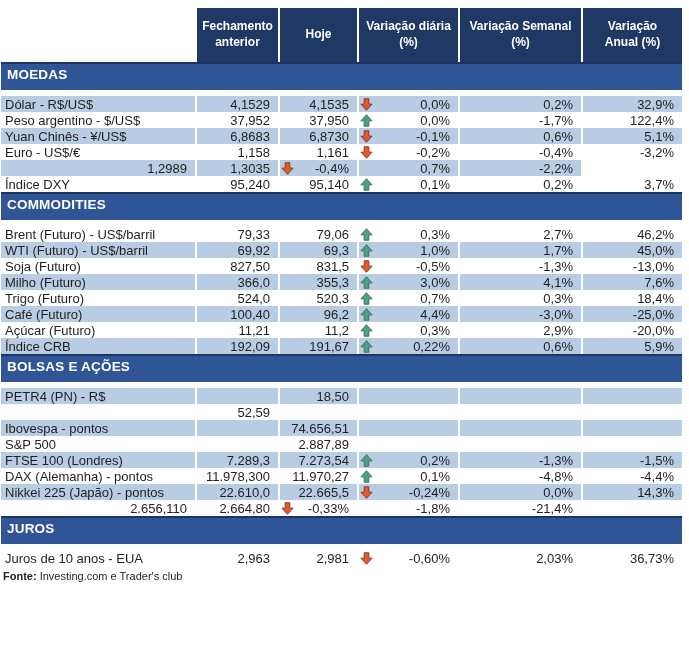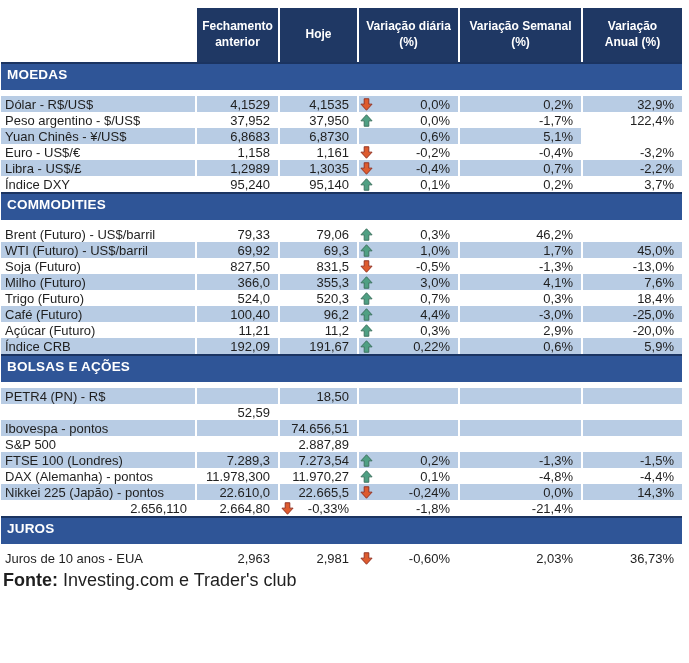--- a/index.html
+++ b/index.html
@@ -33,21 +33,21 @@
     color:#ffffff;font-weight:bold;font-size:13.5px;
     padding:3px 0 4px 6px;margin-bottom:6px;letter-spacing:.2px;
   }
   .row{height:16px;font-size:13px;}
   .row.shaded > div{background:var(--row-shaded);}
   .cell{height:100%;display:flex;align-items:center;box-sizing:border-box;overflow:hidden;}
   .cell.label{padding-left:4px;}
   .cell.num{justify-content:flex-end;padding-right:8px;}
   .cell.vard{justify-content:space-between;padding-right:8px;padding-left:1px;}
   .arrow-wrap{display:flex;align-items:center;width:14px;flex:0 0 14px;}
-  .footer{margin:4px 0 8px 3px;font-size:18px;}
+  .footer{margin:4px 0 8px 3px;font-size:11px;}
   .footer .bold{font-weight:bold;}
 </style>
 </head>
 <body>
 
 <div class="table-wrap">
 
   <div class="grid-row header-row">
     <div class="header-cell empty"></div>
     <div class="header-cell">Fechamento
@@ -90,40 +90,47 @@
           </span>
           <span>0,0%</span>
         </div>
         <div class="cell num">-1,7%</div>
         <div class="cell num">122,4%</div>
       </div>
       <div class="grid-row row shaded">
         <div class="cell label">Yuan Chinês - ¥/US$</div>
         <div class="cell num">6,8683</div>
         <div class="cell num">6,8730</div>
+        <div class="cell vard">
+          <span class="arrow-wrap">
+            <svg viewBox="0 0 14 14" width="13" height="13">
+              <path d="M7 13.2 L1 6.6 H4.5 V0.8 H9.5 V6.6 H13 Z" fill="#DE5B2E" stroke="#8F3021" stroke-width="1"></path>
+            </svg>
+          </span>
+          <span>-0,1%</span>
+        </div>
         <div class="cell num">0,6%</div>
         <div class="cell num">5,1%</div>
       </div>
       <div class="grid-row row">
         <div class="cell label">Euro - US$/€</div>
         <div class="cell num">1,158</div>
         <div class="cell num">1,161</div>
         <div class="cell vard">
           <span class="arrow-wrap">
             <svg viewBox="0 0 14 14" width="13" height="13">
               <path d="M7 13.2 L1 6.6 H4.5 V0.8 H9.5 V6.6 H13 Z" fill="#DE5B2E" stroke="#8F3021" stroke-width="1"></path>
             </svg>
           </span>
           <span>-0,2%</span>
         </div>
         <div class="cell num">-0,4%</div>
         <div class="cell num">-3,2%</div>
       </div>
       <div class="grid-row row shaded">
-        <div class="cell label">Libra - US$/£</div>
         <div class="cell num">1,2989</div>
         <div class="cell num">1,3035</div>
         <div class="cell vard">
           <span class="arrow-wrap">
             <svg viewBox="0 0 14 14" width="13" height="13">
               <path d="M7 13.2 L1 6.6 H4.5 V0.8 H9.5 V6.6 H13 Z" fill="#DE5B2E" stroke="#8F3021" stroke-width="1"></path>
             </svg>
           </span>
           <span>-0,4%</span>
         </div>
@@ -151,20 +158,21 @@
         <div class="cell num">79,33</div>
         <div class="cell num">79,06</div>
         <div class="cell vard">
           <span class="arrow-wrap">
             <svg viewBox="0 0 14 14" width="13" height="13">
               <path d="M7 0.8 L13 7.4 H9.5 V13.2 H4.5 V7.4 H1 Z" fill="#4FA083" stroke="#3A6E5C" stroke-width="1"></path>
             </svg>
           </span>
           <span>0,3%</span>
         </div>
+        <div class="cell num">2,7%</div>
         <div class="cell num">46,2%</div>
       </div>
       <div class="grid-row row shaded">
         <div class="cell label">WTI (Futuro) - US$/barril</div>
         <div class="cell num">69,92</div>
         <div class="cell num">69,3</div>
         <div class="cell vard">
           <span class="arrow-wrap">
             <svg viewBox="0 0 14 14" width="13" height="13">
               <path d="M7 0.8 L13 7.4 H9.5 V13.2 H4.5 V7.4 H1 Z" fill="#4FA083" stroke="#3A6E5C" stroke-width="1"></path>

